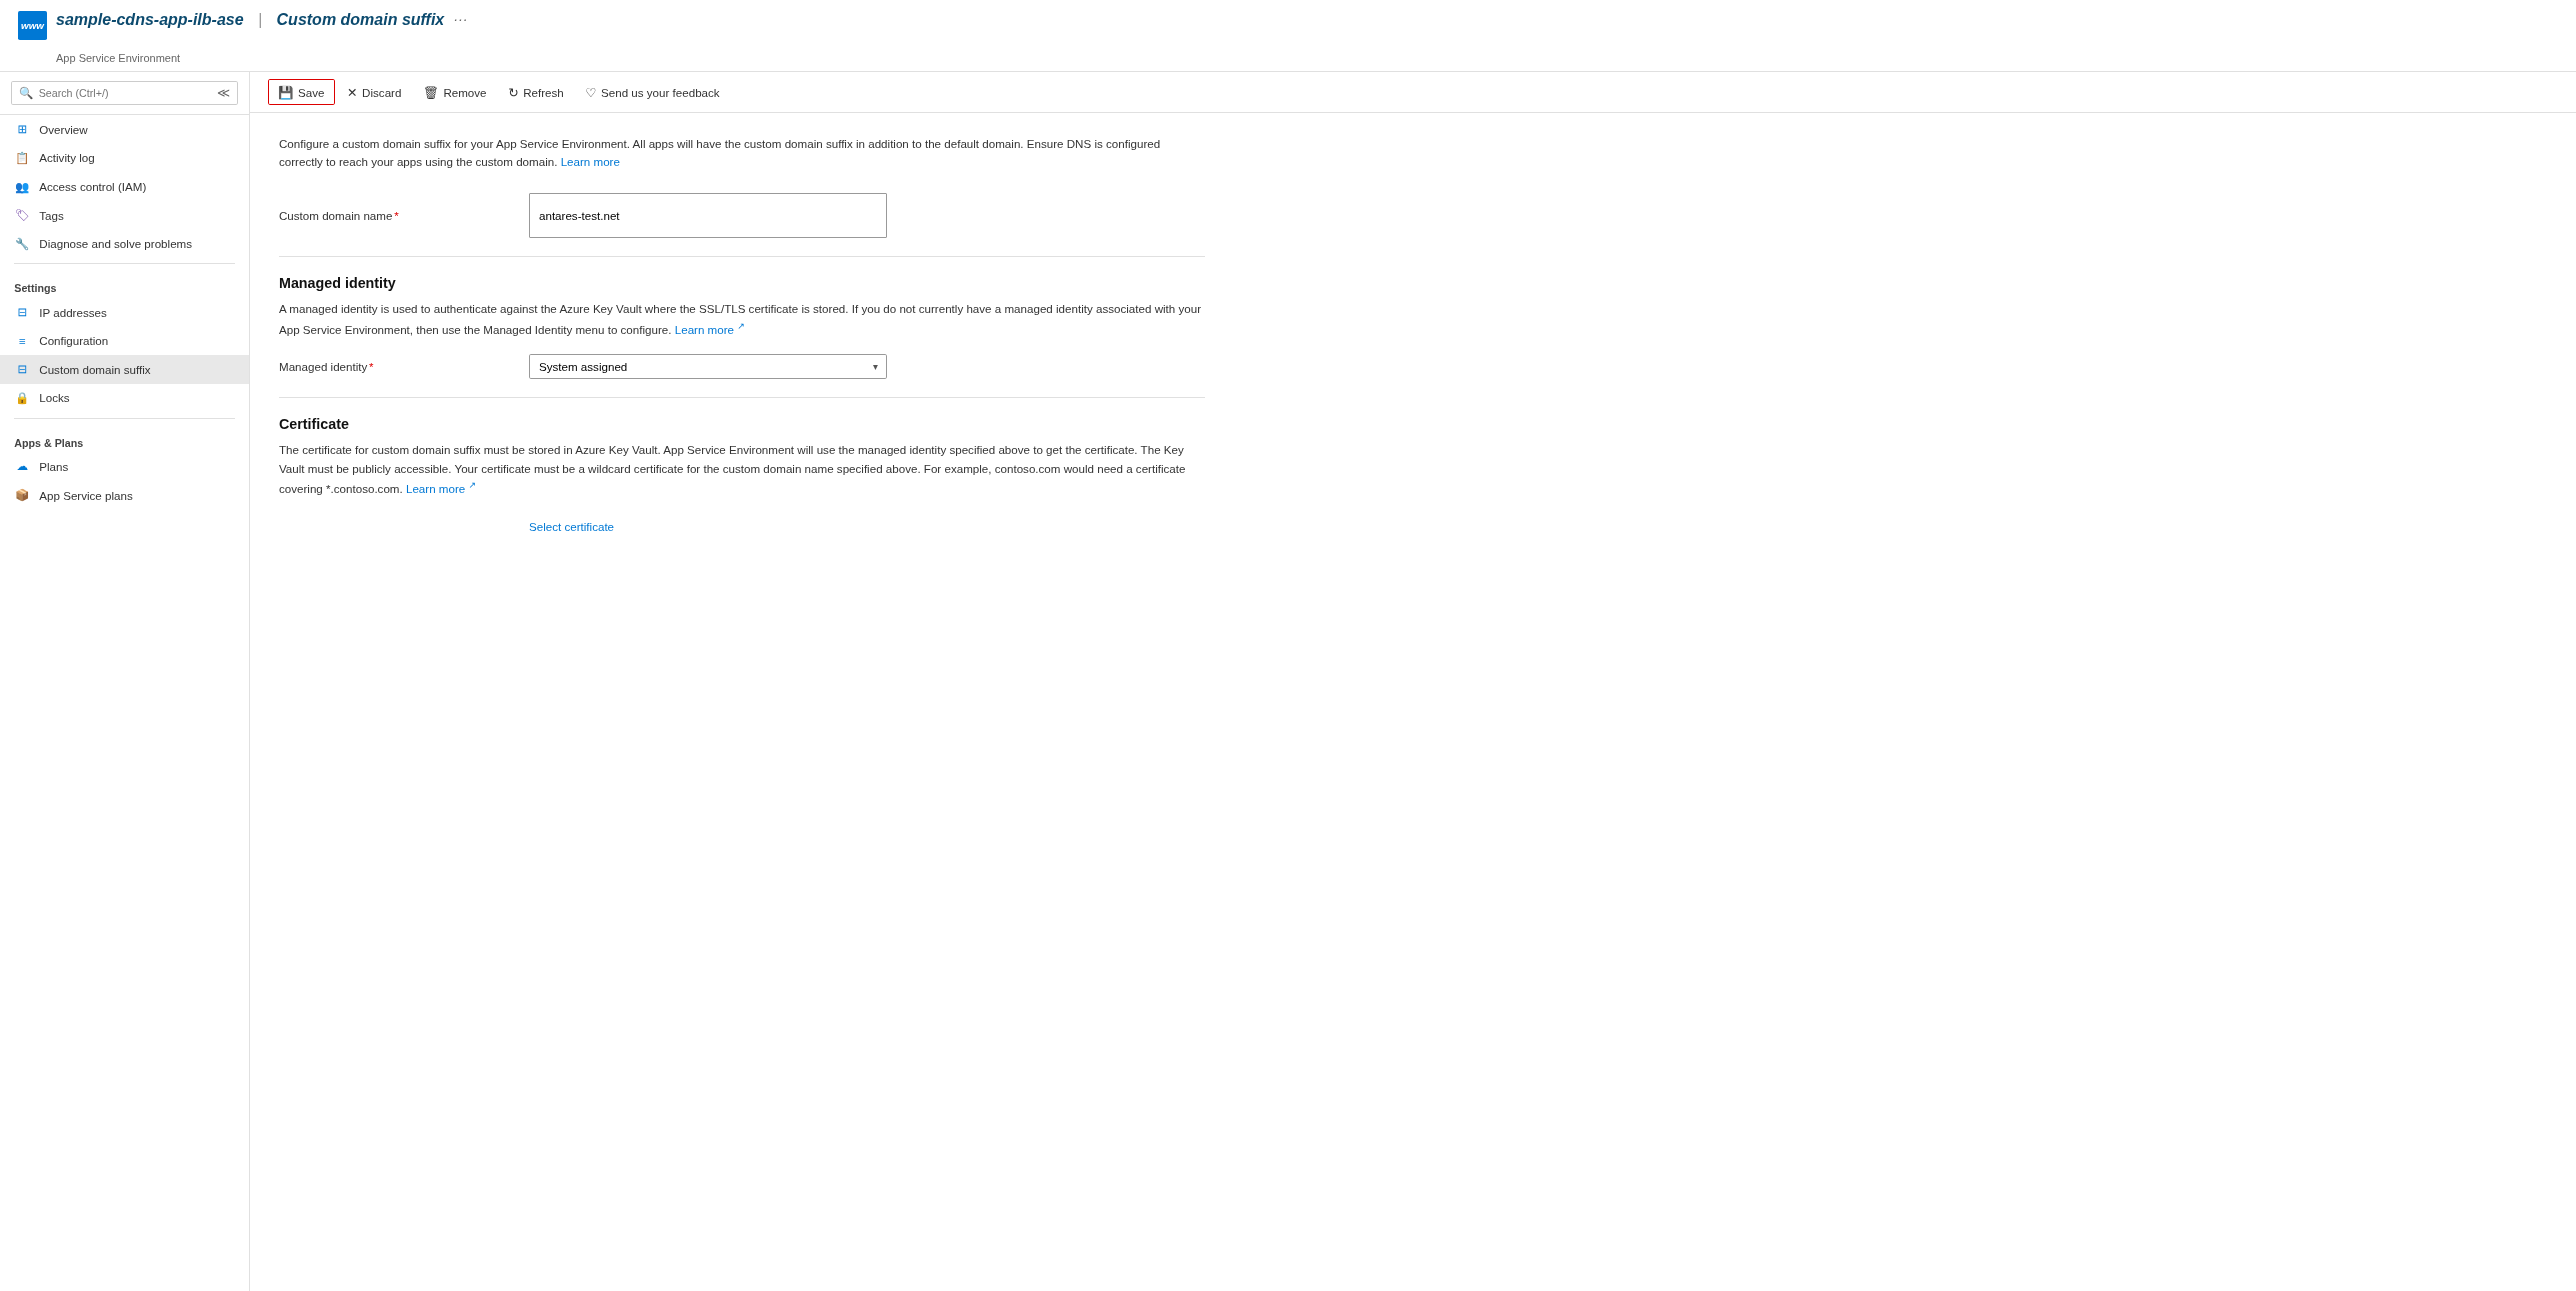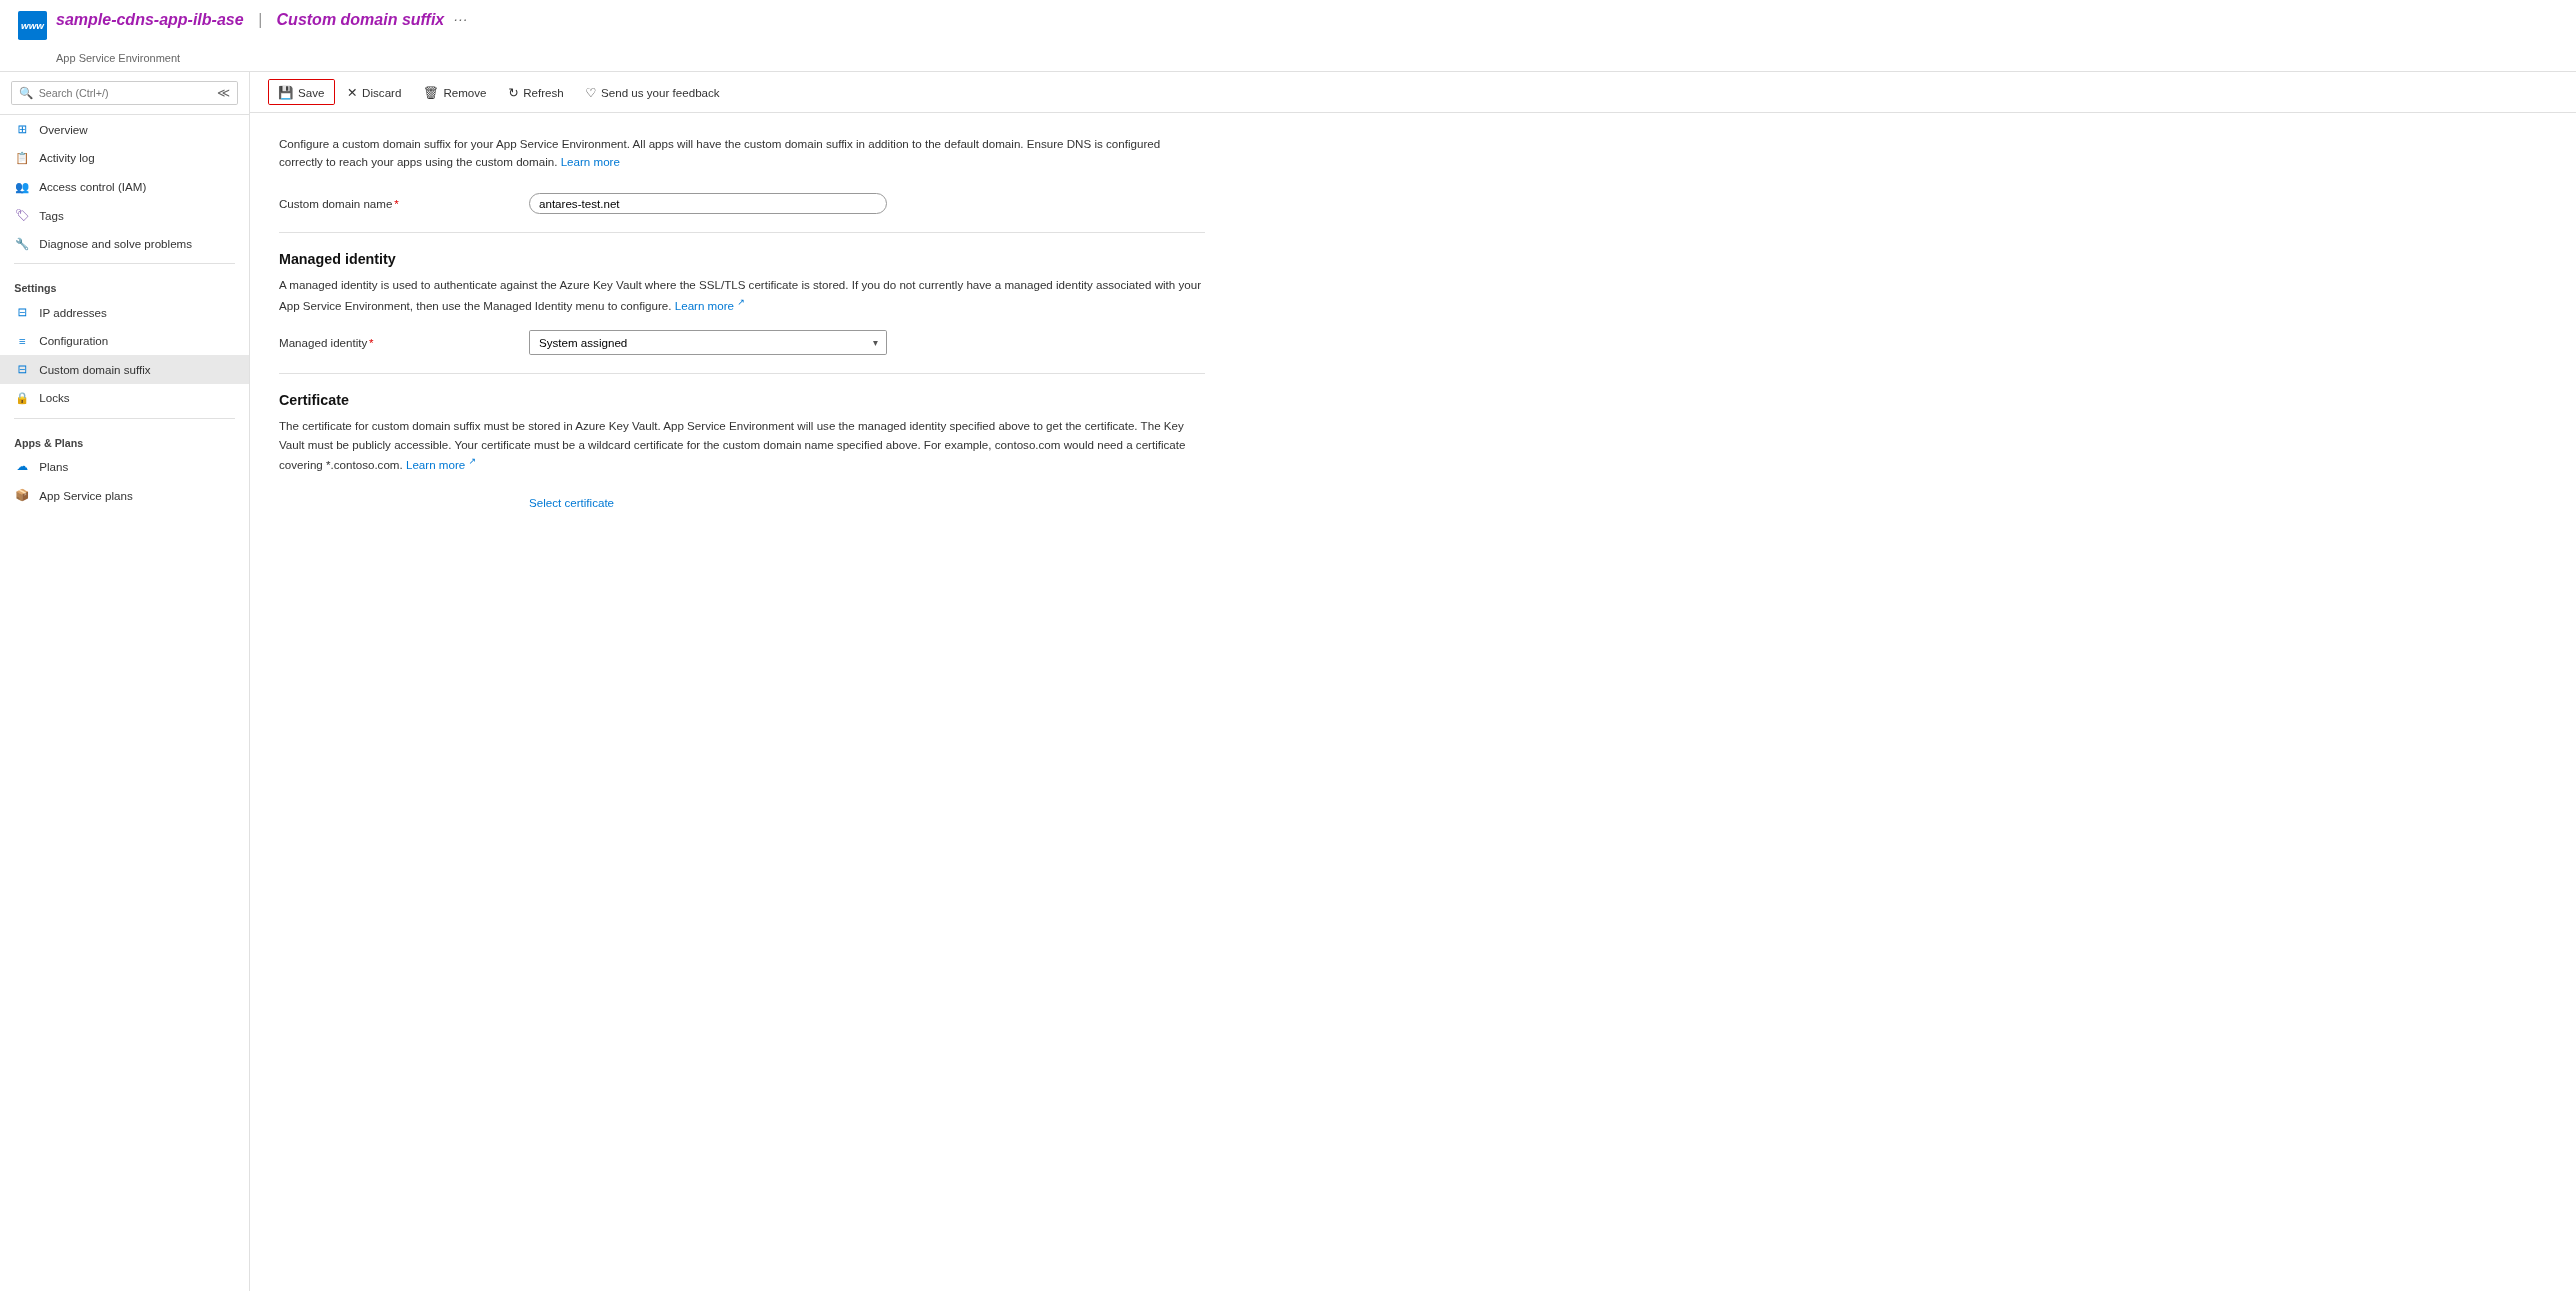--- a/index.html
+++ b/index.html
@@ -2,21 +2,21 @@
 <html style="font-size:14.3px"><head>
   <meta charset="utf-8">
   <style>
     * { box-sizing: border-box; margin: 0; padding: 0; }
     body { font-family: 'Segoe UI', Arial, sans-serif; font-size: 11.6px; color: #333; background: #fff; display: flex; flex-direction: column; height: 100vh; overflow: hidden; }
     
     
     .header { padding: 10.7px 18px 7.2px 18px; border-bottom: 0.9px solid #e0e0e0; }
     .header-top { display: flex; align-items: flex-start; gap: 9px; margin-bottom: 12px; font-style: italic; }
     .header-icon { width: 29px; height: 29px; background: #0078d4; display: flex; align-items: center; justify-content: center; color: white; font-size: 9.8px; font-weight: bold; border-radius: 1.8px; flex-shrink: 0; }
-    .header-title { font-size: 16px; font-weight: 600; color: #a21caf; }
+    .header-title { font-size: 16px; font-weight: 600; color: #0c4a6e; }
     .header-subtitle { font-size: 11px; color: #666; margin-left: 38px; }
     .header-separator { color: #999; font-size: 16px; margin: 0 5.4px; }
     .header-ellipsis { color: #666; font-size: 14.3px; cursor: pointer; }
 
     
     .main-layout { display: flex; flex: 1; overflow: hidden; }
 
     
     .sidebar { width: 250px; border-right: 0.9px solid #e0e0e0; overflow-y: auto; flex-shrink: 0; padding-bottom: 18px; }
     .sidebar-search { padding: 9px 10.7px; border-bottom: 0.9px solid #e0e0e0; }
@@ -42,21 +42,21 @@
 
     
     .page-content { padding: 21.5px 29px; max-width: 984px; }
     
     .description { font-size: 11.6px; color: #333; line-height: 1.6; margin-bottom: 21.5px; }
     .description a { color: #0078d4; text-decoration: none; }
 
     .form-row { display: flex; align-items: center; margin-bottom: 18px; }
     .form-label { width: 250px; font-size: 11.6px; color: #333; flex-shrink: 0; }
     .form-label .required { color: #d00; margin-left: 1.8px; }
-    .form-input { width: 358px; border: 0.9px solid #999; border-radius: 11px; padding: 3px 9px; font-size: 11.6px; outline: none; }
+    .form-input { width: 358px; border: 0.9px solid #999; border-radius: 1px; padding: 15px 9px; font-size: 11.6px; outline: none; }
     .select-wrapper { position: relative; width: 358px; }
     .select-wrapper select { width: 100%; border: 0.9px solid #999; border-radius: 1.8px; padding: 5.4px 9px; font-size: 11.6px; appearance: none; background: #fff; cursor: pointer; outline: none; }
     .select-chevron { position: absolute; right: 9px; top: 50%; transform: translateY(-50%); pointer-events: none; font-size: 9.8px; color: #555; }
 
     .section-title { font-size: 14.3px; font-weight: 600; color: #111; margin-bottom: 9px; margin-top: 18px; }
     .section-desc { font-size: 11.6px; color: #333; line-height: 1.6; margin-bottom: 14.3px; }
     .section-desc a { color: #0078d4; text-decoration: none; }
     .external-link-icon { font-size: 9px; vertical-align: super; }
 
     .cert-section { margin-top: 7.2px; }

